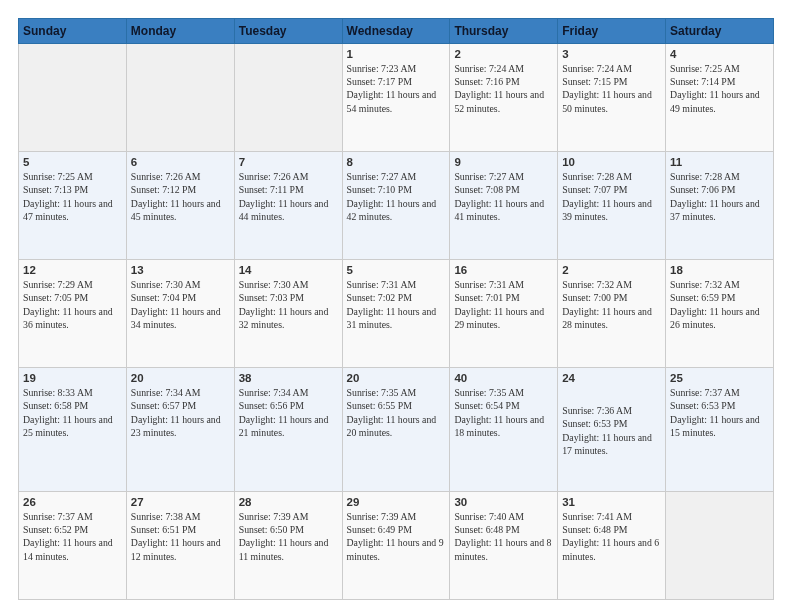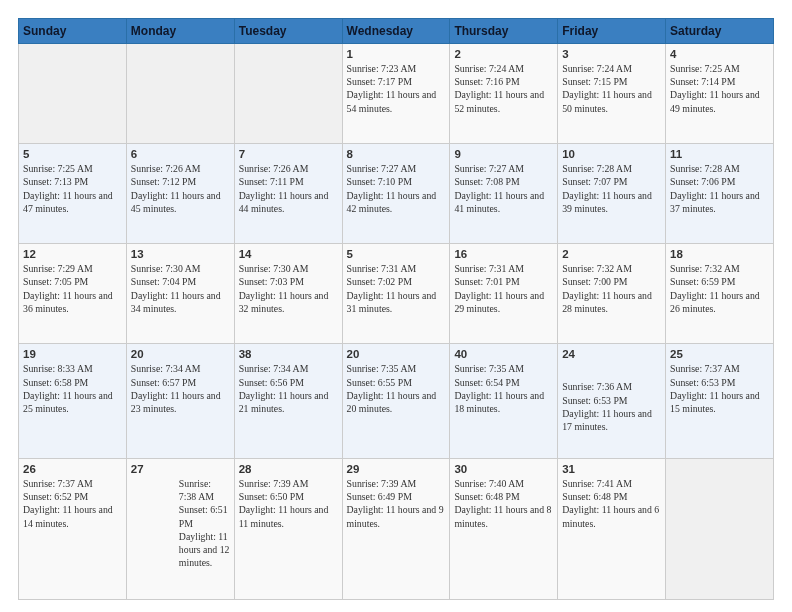--- a/index.html
+++ b/index.html
@@ -269,21 +269,21 @@
         </tr>
         <tr>
           <td>
             <span class="day-num">26</span>
             <div class="day-info" style="white-space: pre-line;">Sunrise: 7:37 AM
 Sunset: 6:52 PM
 Daylight: 11 hours and 14 minutes.</div>
           </td>
           <td>
             <span class="day-num">27</span>
-            <div class="day-info" style="white-space: pre-line; margin-left: 48px;">Sunrise: 7:38 AM
+            <div class="day-info" style="white-space: pre-line;">Sunrise: 7:38 AM
 Sunset: 6:51 PM
 Daylight: 11 hours and 12 minutes.</div>
           </td>
           <td>
             <span class="day-num">28</span>
             <div class="day-info" style="white-space: pre-line;">Sunrise: 7:39 AM
 Sunset: 6:50 PM
 Daylight: 11 hours and 11 minutes.</div>
           </td>
           <td>

